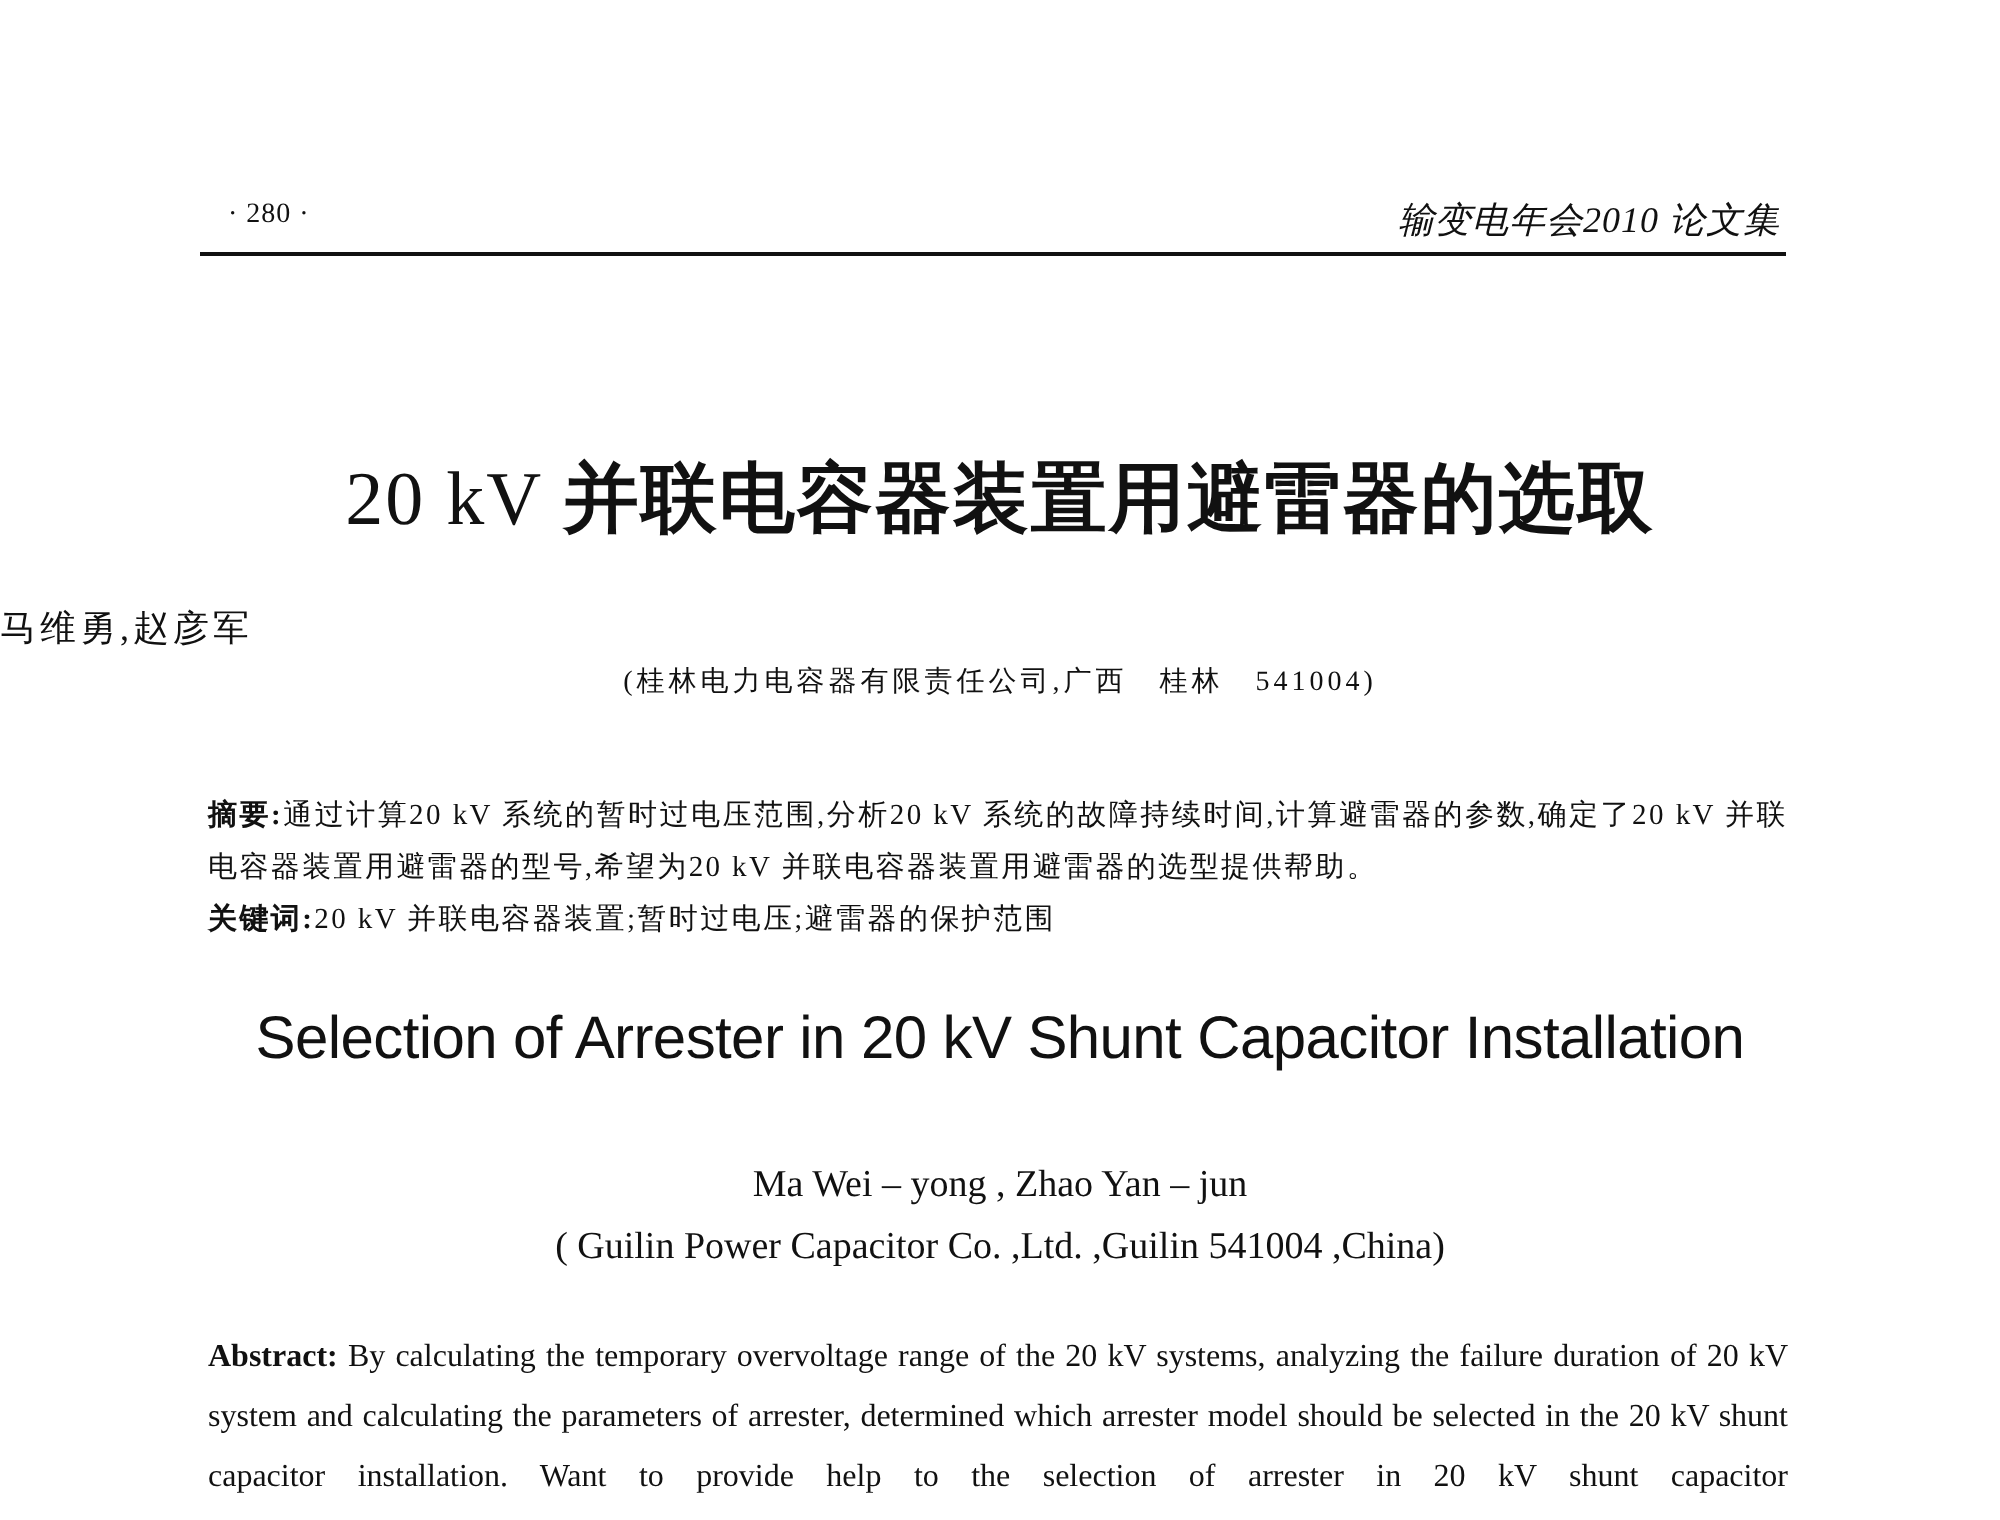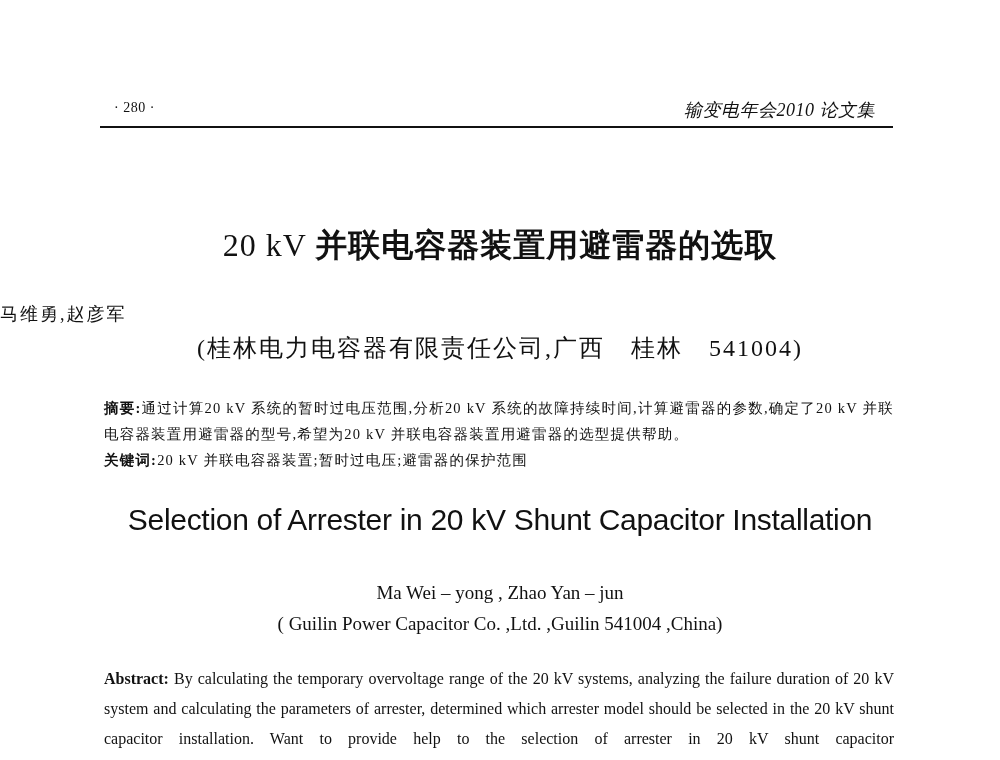--- a/index.html
+++ b/index.html
@@ -30,61 +30,61 @@
     }
     .page-number {
       position: absolute;
       left: 14px;
       top: 4px;
       font-size: 14px;
       letter-spacing: 0.5px;
     }
     .journal-name {
       position: absolute;
-      right: 18px;
+      right: 3px;
       top: 2px;
       font-size: 18px;
       font-style: italic;
       letter-spacing: 0.5px;
     }
     .header-rule {
       position: absolute;
       left: 100px;
       top: 126px;
       width: 793px;
       height: 0;
       border-top: 2px solid #111;
     }
     .cn-title {
       position: absolute;
       left: 0;
       width: 1000px;
       top: 224px;
       text-align: center;
-      font-size: 32px;
+      font-size: 38px;
       font-weight: bold;
       letter-spacing: 1px;
     }
     .cn-title .latin { font-weight: normal; }
     .cn-authors {
       position: absolute;
       left: 0;
       width: 1000px;
       top: 302px;
       text-align: left;
       font-size: 18px;
       letter-spacing: 2px;
     }
     .cn-affiliation {
       position: absolute;
       left: 0;
       width: 1000px;
       top: 332px;
       text-align: center;
-      font-size: 24px;
+      font-size: 14px;
       letter-spacing: 2px;
       word-spacing: 10px;
     }
     .cn-abstract {
       position: absolute;
       left: 104px;
       top: 395px;
       width: 790px;
       font-size: 14.5px;
       line-height: 26px;

